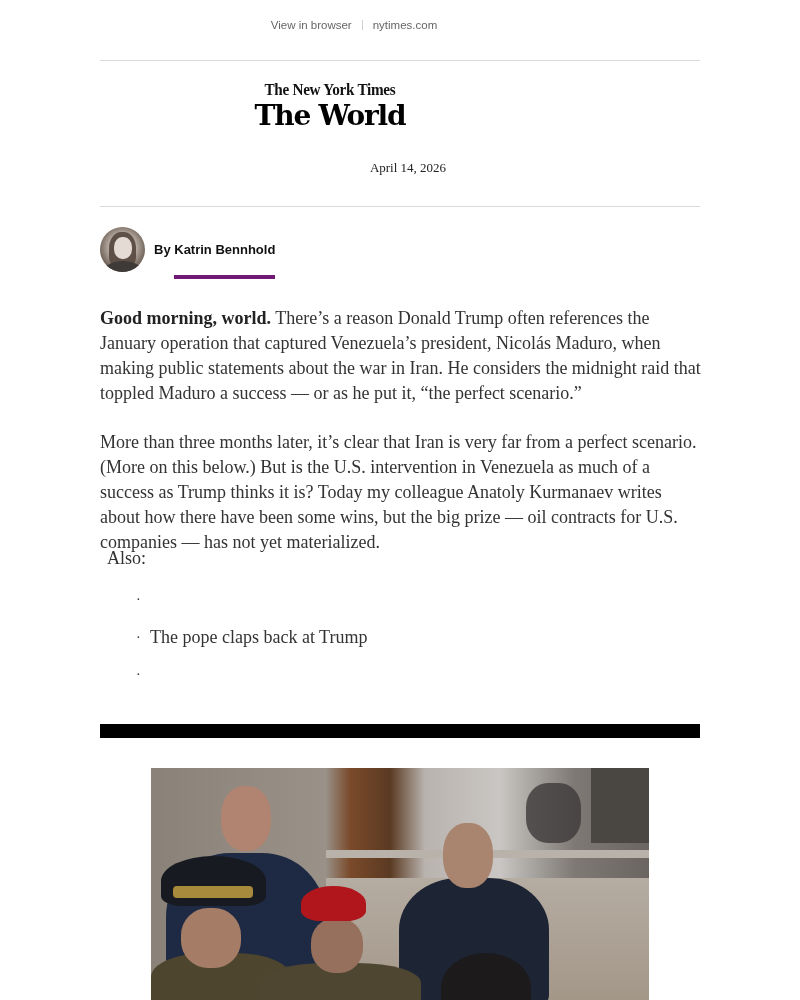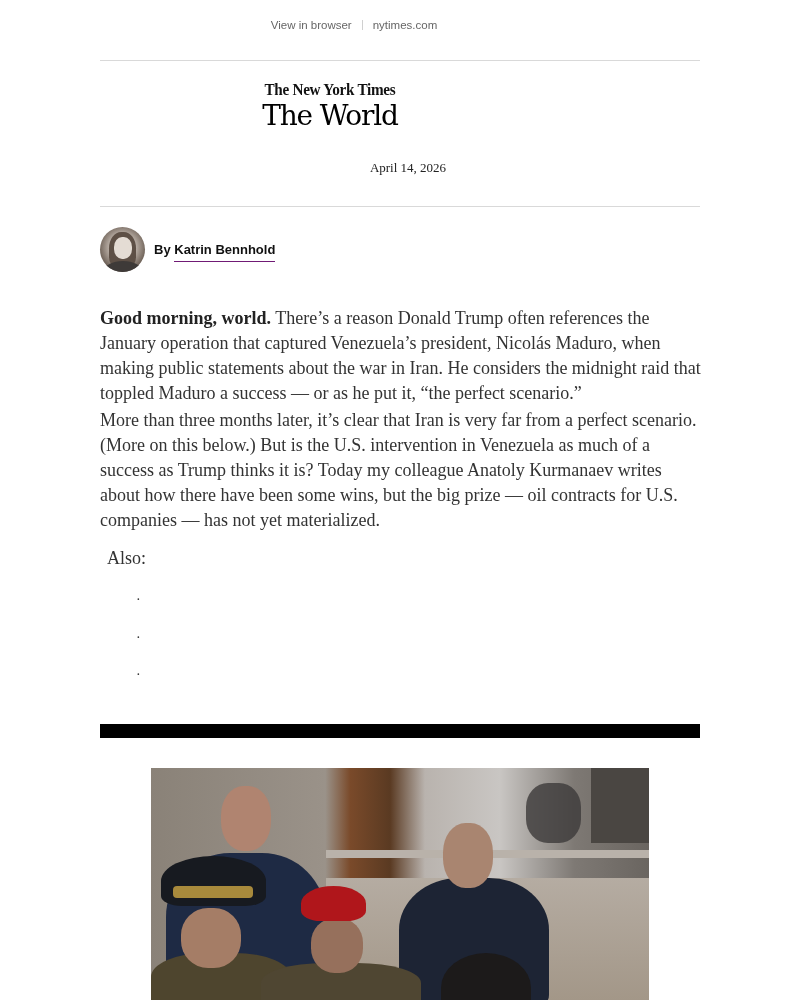--- a/index.html
+++ b/index.html
@@ -16,50 +16,50 @@
 
     .rule { position: absolute; left: 100px; width: 600px; height: 1px; background: #d9d9d9; }
 
     .masthead { position: absolute; top: 80px; left: 0; width: 660px; text-align: center; }
     .nyt-logo {
       font-family: "Liberation Serif", "DejaVu Serif", serif; font-weight: bold;
       font-size: 16px; color: #111; letter-spacing: -0.3px; line-height: 20px;
       font-style: normal; transform: scaleX(0.95); display: inline-block;
     }
     .section-title {
-      font-family: "DejaVu Serif", "Liberation Serif", serif; font-weight: normal;
+      font-family: "DejaVu Serif", "Liberation Serif", serif; font-weight: bold;
       font-size: 28px; color: #000; line-height: 32px; letter-spacing: -1.2px;
       margin-top: 0px; display: block;
     }
     .date {
       position: absolute; top: 159px; left: 0; width: 800px; text-align: center;
       font-size: 13px; color: #222; line-height: 18px; padding-left: 16px;
     }
 
     .byline { position: absolute; top: 227px; left: 100px; height: 45px; display: flex; align-items: center; }
     .avatar {
       width: 45px; height: 45px; border-radius: 50%; overflow: hidden; position: relative;
       background: radial-gradient(circle at 50% 45%, #d8d2cc 0%, #b8ada4 40%, #6f6258 70%, #3f3832 100%);
     }
     .avatar .face { position: absolute; left: 14px; top: 10px; width: 18px; height: 22px; border-radius: 45%; background: #e4dcd4; }
     .avatar .hair { position: absolute; left: 9px; top: 5px; width: 27px; height: 36px; border-radius: 45% 45% 30% 30%; background: #5e5046; }
     .avatar .shoulders { position: absolute; left: 4px; top: 34px; width: 38px; height: 20px; border-radius: 50% 50% 0 0; background: #3e3a38; }
     .byline-text {
       margin-left: 9px; font-family: "Liberation Sans", "DejaVu Sans", sans-serif;
       font-weight: bold; font-size: 13px; color: #111;
     }
-    .byline-text a { color: #111; text-decoration: none; border-bottom: 1px solid #701a75; padding-bottom: 4px; }
+    .byline-text a { color: #111; text-decoration: none; border-bottom: 4px solid #701a75; padding-bottom: 18px; }
 
     .body-text {
       position: absolute; left: 100px; width: 602px;
       font-size: 18px; line-height: 25px; color: #333;
     }
     .body-text strong { color: #222; }
     .p1 { top: 306px; }
-    .p2 { top: 408px; }
+    .p2 { top: 430px; }
     .p3 { top: 546px; margin-left: 7px; }
 
     .also-list { position: absolute; left: 136px; top: 587px; list-style: none; font-size: 18px; color: #333; }
     .also-list li { height: 37.5px; line-height: 25px; display: flex; align-items: flex-start; }
     .also-list .dot { width: 14px; font-size: 14px; color: #333; display: inline-block; }
 
     .black-bar { position: absolute; top: 724px; left: 100px; width: 600px; height: 14px; background: #000; }
 
     .photo {
       position: absolute; top: 768px; left: 151px; width: 498px; height: 232px; overflow: hidden;
@@ -118,20 +118,21 @@
 <p class="body-text p2">More than three months later, it’s clear that Iran is very far from a perfect scenario. (More on this below.) But is the U.S. intervention in Venezuela as much of a success as Trump thinks it is? Today my colleague Anatoly Kurmanaev writes about how there have been some wins, but the big prize — oil contracts for U.S. companies — has not yet materialized.</p>
 
 <p class="body-text p3">Also:</p>
 
 <ul class="also-list">
   <li>
       <span class="dot">·</span>
     </li>
   <li>
       <span class="dot">·</span>
+      <span>The pope claps back at Trump</span>
     </li>
   <li>
       <span class="dot">·</span>
     </li>
 </ul>
 
 <div class="black-bar"></div>
 
 <div class="photo" aria-label="Venezuelan military officers in uniform, one in a red beret, walking with officials in a building interior">
   <div class="wall-lower"></div>

